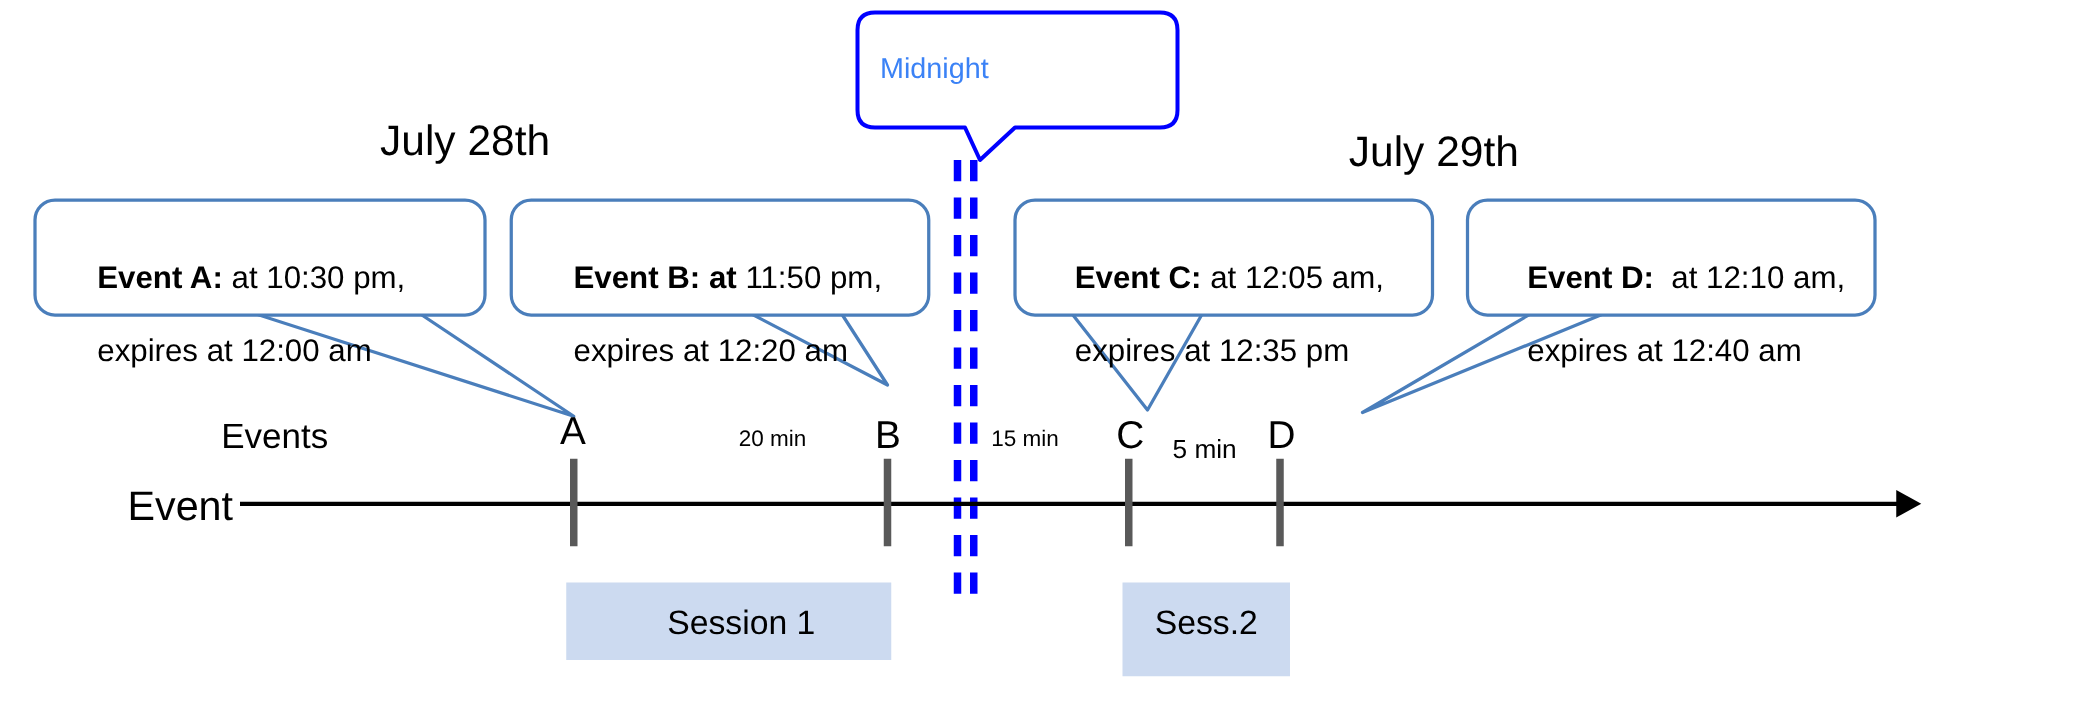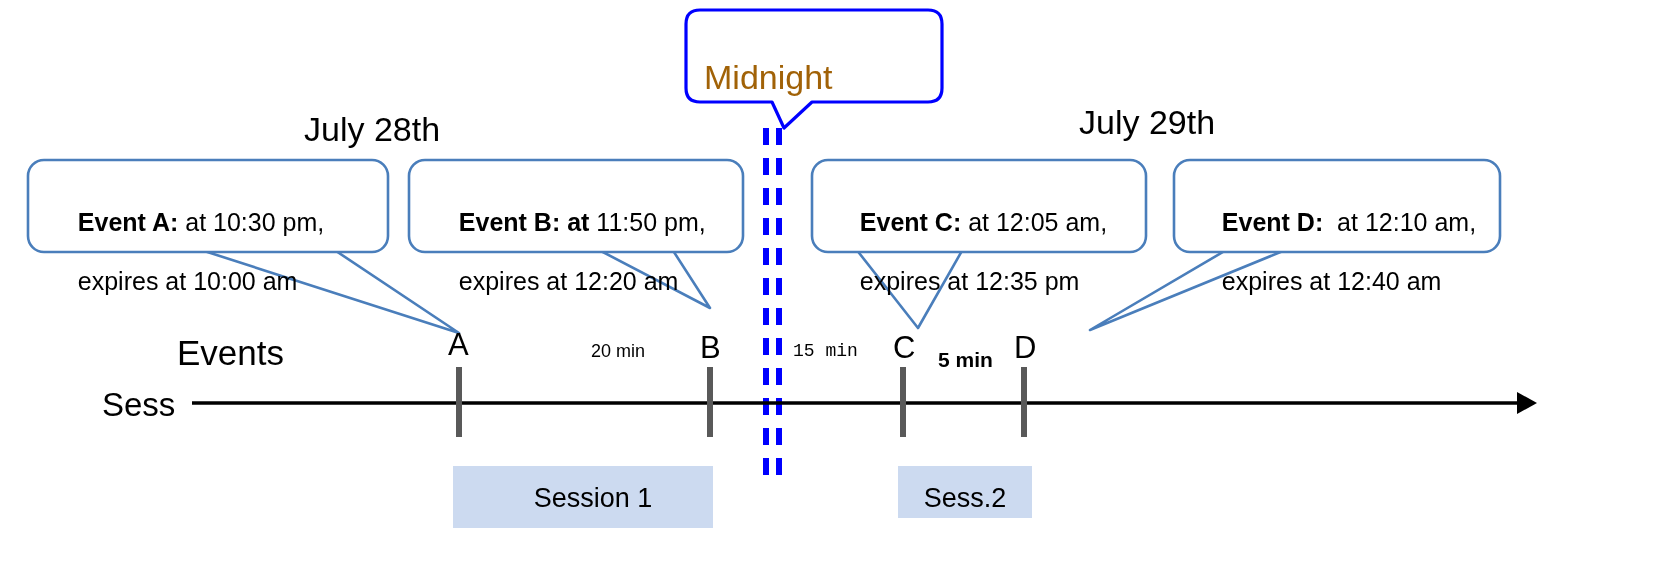--- a/index.html
+++ b/index.html
@@ -8,24 +8,24 @@
   #stage{position:absolute;left:0;top:0;width:1668px;height:578px;}
   .svgroot{position:absolute;left:0;top:0;width:1668px;height:578px;}
   .txt{position:absolute;white-space:pre;line-height:1.18;}
 
   
   .date-hdr{font-size:34px;color:#000;}
 
   
   .callout-txt{font-size:25px;color:#000;}
 
-  .midnight-txt{font-size:34px;color:#a16207;margin-top:16px;}
+  .midnight-txt{font-size:23px;color:#3b82f6;}
 
   .axis-lbl{font-size:33px;color:#000;}
-  .events-lbl{font-size:35px;color:#000;}
+  .events-lbl{font-size:28px;color:#000;}
   .tick-lbl{font-size:31px;color:#000;}
   .gap-lbl{font-size:18px;color:#000;text-align:right;}
   .gap-lbl-sm{font-size:21px;color:#000;}
   .sess-lbl{font-size:27px;color:#000;text-align:center;}
 
   .sess-box{position:absolute;background:#ccdaf0;}
 </style>
 </head>
 <body>
 
@@ -54,57 +54,57 @@
 
     <line x1="192" y1="403" x2="1525" y2="403" stroke="#000000" stroke-width="3.4"></line>
     <path d="M 1537 403 L 1517 392 L 1517 414 Z" fill="#000000"></path>
 
     <line x1="459" y1="367" x2="459" y2="437" stroke="#595959" stroke-width="6"></line>
     <line x1="710" y1="367" x2="710" y2="437" stroke="#595959" stroke-width="6"></line>
     <line x1="903" y1="367" x2="903" y2="437" stroke="#595959" stroke-width="6"></line>
     <line x1="1024" y1="367" x2="1024" y2="437" stroke="#595959" stroke-width="6"></line>
   </svg>
 
-  <div class="txt date-hdr" style="left:304px;top:109px;">July 28th</div>
+  <div class="txt date-hdr" style="left:304px;top:93px;">July 28th</div>
   <div class="txt date-hdr" style="left:1036px;top:102px;margin-left:43px;">July 29th</div>
 
   <div class="txt midnight-txt" style="left:704px;top:41px;">Midnight</div>
 
   <div class="txt callout-txt" style="left:50px;top:178px;width:330px;">
     <span style="font-weight:bold;">Event A:</span><span> at 10:30 pm,</span><br>
-    <span>expires at 10:00 am</span>
+    <span>expires at 12:00 am</span>
   </div>
 
   <div class="txt callout-txt" style="left:431px;top:178px;width:310px;">
     <span style="font-weight:bold;">Event B: at</span><span> 11:50 pm,</span><br>
     <span>expires at 12:20 am</span>
   </div>
 
   <div class="txt callout-txt" style="left:832px;top:178px;width:310px;">
     <span style="font-weight:bold;">Event C:</span><span> at 12:05 am,</span><br>
     <span>expires at 12:35 pm</span>
   </div>
 
   <div class="txt callout-txt" style="left:1194px;top:178px;width:306px;">
     <span style="font-weight:bold;">Event D:</span><span>  at 12:10 am,</span><br>
     <span>expires at 12:40 am</span>
   </div>
 
   <div class="txt events-lbl" style="left:177px;top:332px;">Events</div>
-  <div class="txt axis-lbl" style="left:102px;top:386px;">Sess</div>
+  <div class="txt axis-lbl" style="left:102px;top:386px;">Event</div>
 
   <div class="txt tick-lbl" style="left:448px;top:327px;">A</div>
   <div class="txt tick-lbl" style="left:700px;top:330px;">B</div>
   <div class="txt tick-lbl" style="left:893px;top:330px;">C</div>
   <div class="txt tick-lbl" style="left:1014px;top:330px;">D</div>
 
   <div class="txt gap-lbl" style="left:591px;top:341px;">20 min</div>
-  <div class="txt gap-lbl" style="left:793px;top:341px;font-family:Liberation Mono, monospace;">15 min</div>
-  <div class="txt gap-lbl-sm" style="left:938px;top:348px;font-weight:bold;">5 min</div>
+  <div class="txt gap-lbl" style="left:793px;top:341px;">15 min</div>
+  <div class="txt gap-lbl-sm" style="left:938px;top:348px;">5 min</div>
 
   <div class="sess-box" style="left:453px;top:466px;width:260px;height:62px;">
     <div class="txt sess-lbl" style="left:0;top:17px;width:280px;">Session 1</div>
   </div>
-  <div class="sess-box" style="left:898px;top:466px;width:134px;height:52px;text-decoration:underline;">
+  <div class="sess-box" style="left:898px;top:466px;width:134px;height:75px;text-decoration:underline;">
     <div class="txt sess-lbl" style="left:0;top:17px;width:134px;">Sess.2</div>
   </div>
 
 </div>
 
 </body></html>

